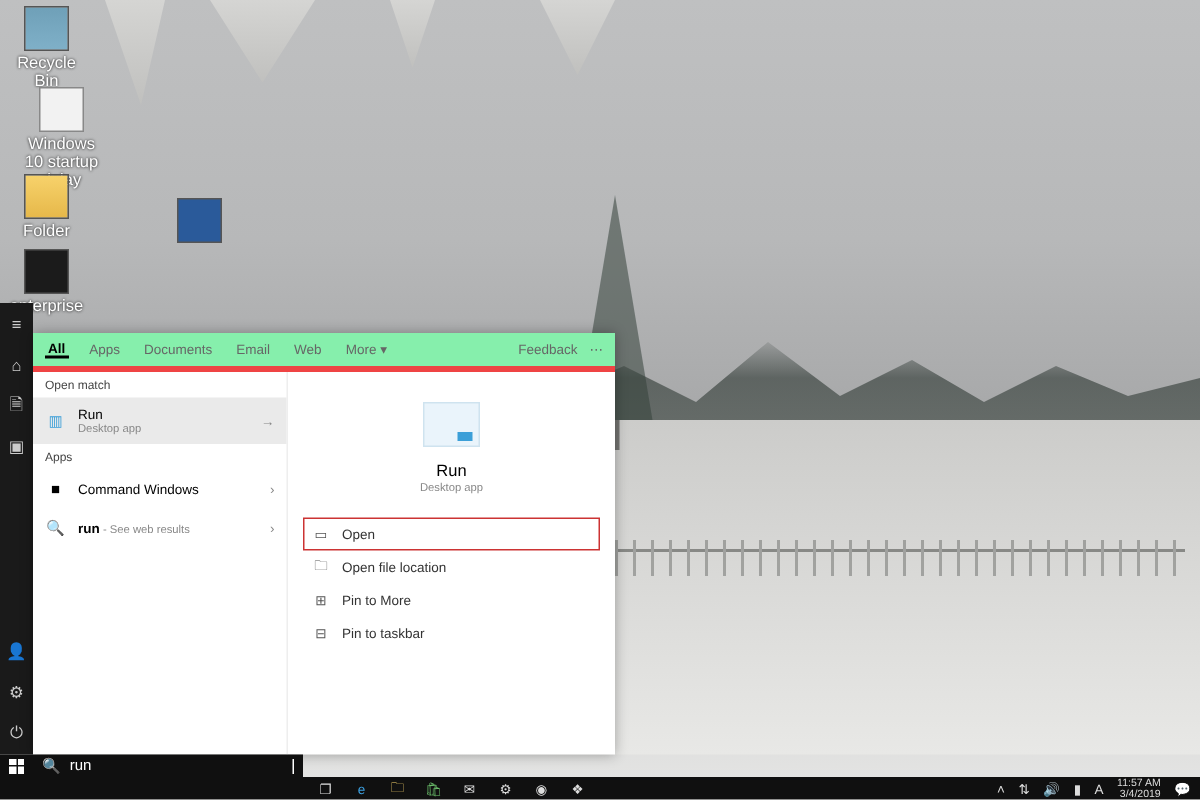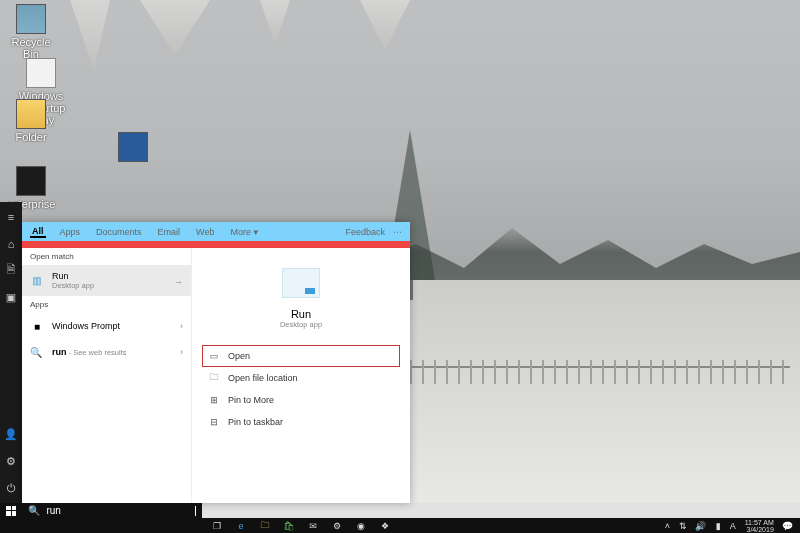--- a/index.html
+++ b/index.html
@@ -25,21 +25,21 @@
     background-size:auto,100% 2px; background-position:0 0,0 6px; background-repeat:repeat,no-repeat; opacity:.5;}
   
   .dicon { position:absolute; width:50px; text-align:center; color:#fff; font-size:11px; text-shadow:0 0 2px #000; }
   .di-img { width:30px; height:30px; margin:0 auto 2px; background:#1b1b1b; border:1px solid #555; }
   
   .rail { position:absolute; left:0; top:202px; bottom:30px; width:22px; background:#1a1a1a; display:flex; flex-direction:column; align-items:center; gap:14px; padding-top:8px; }
   .rail-bottom { margin-top:auto; display:flex; flex-direction:column; gap:14px; padding-bottom:8px; align-items:center;}
   .ri { width:13px; height:13px; color:#ccc; display:flex; align-items:center; justify-content:center; font-size:11px; }
   
   .panel { position:absolute; left:22px; top:222px; width:388px; bottom:30px; background:#fff; box-shadow:0 0 8px rgba(0,0,0,.3); display:flex; flex-direction:column; }
-  .tabs { display:flex; align-items:center; height:26px; border-bottom:7px solid #ef4444; padding:0 8px; gap:12px; font-size:9px; color:#666; background:#7dd3fc;}
+  .tabs { display:flex; align-items:center; height:26px; border-bottom:4px solid #ef4444; padding:0 8px; gap:12px; font-size:9px; color:#666; background:#86efac;}
   .tab { padding:0 2px; cursor:pointer; }
   .tab.active { color:#000; border-bottom:2px solid #000; font-weight:600;}
   .tabs-right { margin-left:auto; display:flex; gap:8px; align-items:center;}
   .body { flex:1; display:flex; }
   .left { width:170px; border-right:1px solid #eee; font-size:9px; }
   .section-h { padding:4px 8px; color:#444; font-size:8px; }
   .item { display:flex; align-items:center; padding:6px 8px; gap:8px; position:relative;}
   .item .chev { margin-left:auto; color:#888; font-size:9px;}
   .item.hover { background:#eaeaea; }
   .item .icn { width:14px; height:14px; display:flex; align-items:center; justify-content:center; font-size:10px;}
@@ -81,21 +81,21 @@
     <div class="icicle ic3"></div>
     <div class="icicle ic4"></div>
   <svg class="pine" style="left:380px;top:130px" width="60" height="170">
       <polygon points="30,0 55,150 5,150" fill="#35413a" opacity=".55"></polygon>
       <rect x="27" y="150" width="6" height="20" fill="#2a2a26" opacity=".55"></rect>
     </svg>
 </div>
 
 <div class="dicon" style="left:6px;top:4px"><div class="di-img" style="background:linear-gradient(#6fa0b8,#7fb0c8)"></div><span>Recycle Bin</span></div>
 <div class="dicon" style="left:16px;top:58px"><div class="di-img" style="background:#f2f2f2;border:1px solid #888"></div><span>Windows 10 startup delay</span></div>
-<div class="dicon" style="left:6px;top:99px"><div class="di-img" style="background:linear-gradient(#f7d26b,#e6b84a)"></div><span>Folder</span></div>
+<div class="dicon" style="left:6px;top:116px"><div class="di-img" style="background:linear-gradient(#f7d26b,#e6b84a)"></div><span>Folder</span></div>
 <div class="dicon" style="left:6px;top:166px"><div class="di-img"></div><span>enterprise</span></div>
 <div class="dicon" style="left:108px;top:132px">
     <div class="di-img" style="background:#2a5a9a"></div>
   </div>
 
 <div class="rail">
   <div class="ri">≡</div>
   <div class="ri">⌂</div>
   <div class="ri">🗎</div>
   <div class="ri">▣</div>
@@ -126,21 +126,21 @@
         <span class="icn" style="color:#3c9fd8">▥</span>
         <div>
           <div>Run</div>
           <div class="sub">Desktop app</div>
         </div>
         <span class="chev">→</span>
       </div>
       <div class="section-h">Apps</div>
       <div class="item">
         <span class="icn">■</span>
-        <div>Windows Prompt</div>
+        <div>Command Windows</div>
         <span class="chev">›</span>
       </div>
       <div class="item">
         <span class="icn">🔍</span>
         <div><b>run</b><span class="sub"> - See web results</span></div>
         <span class="chev">›</span>
       </div>
     </div>
     <div class="right">
       <div class="hero">

